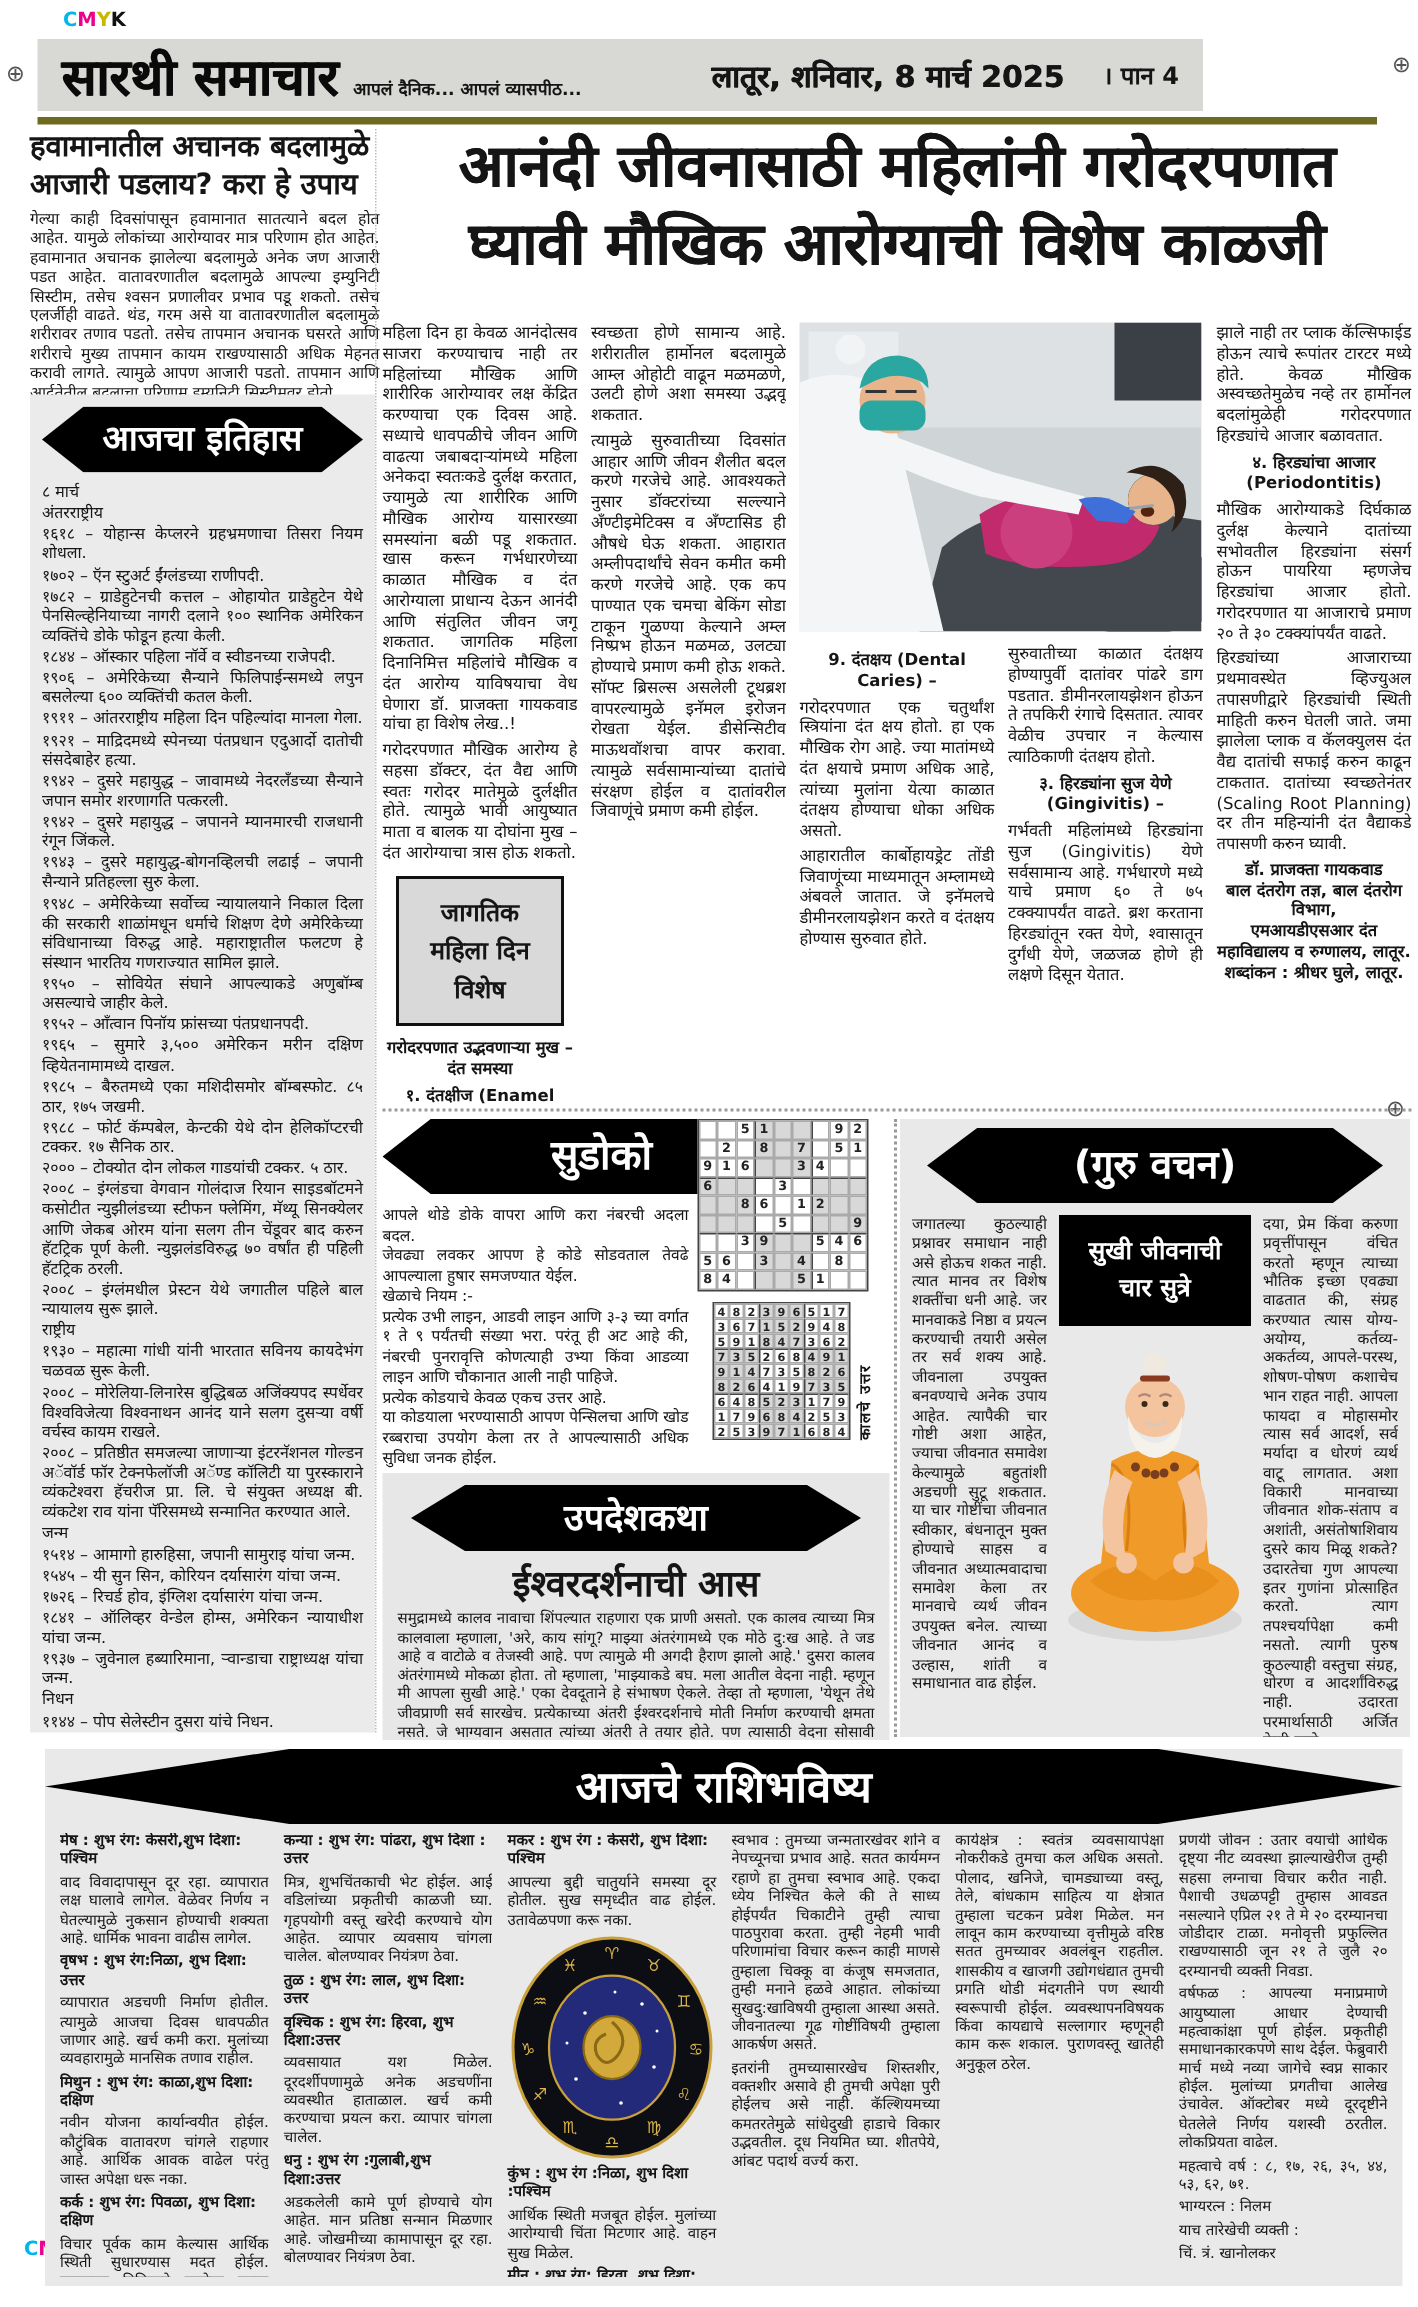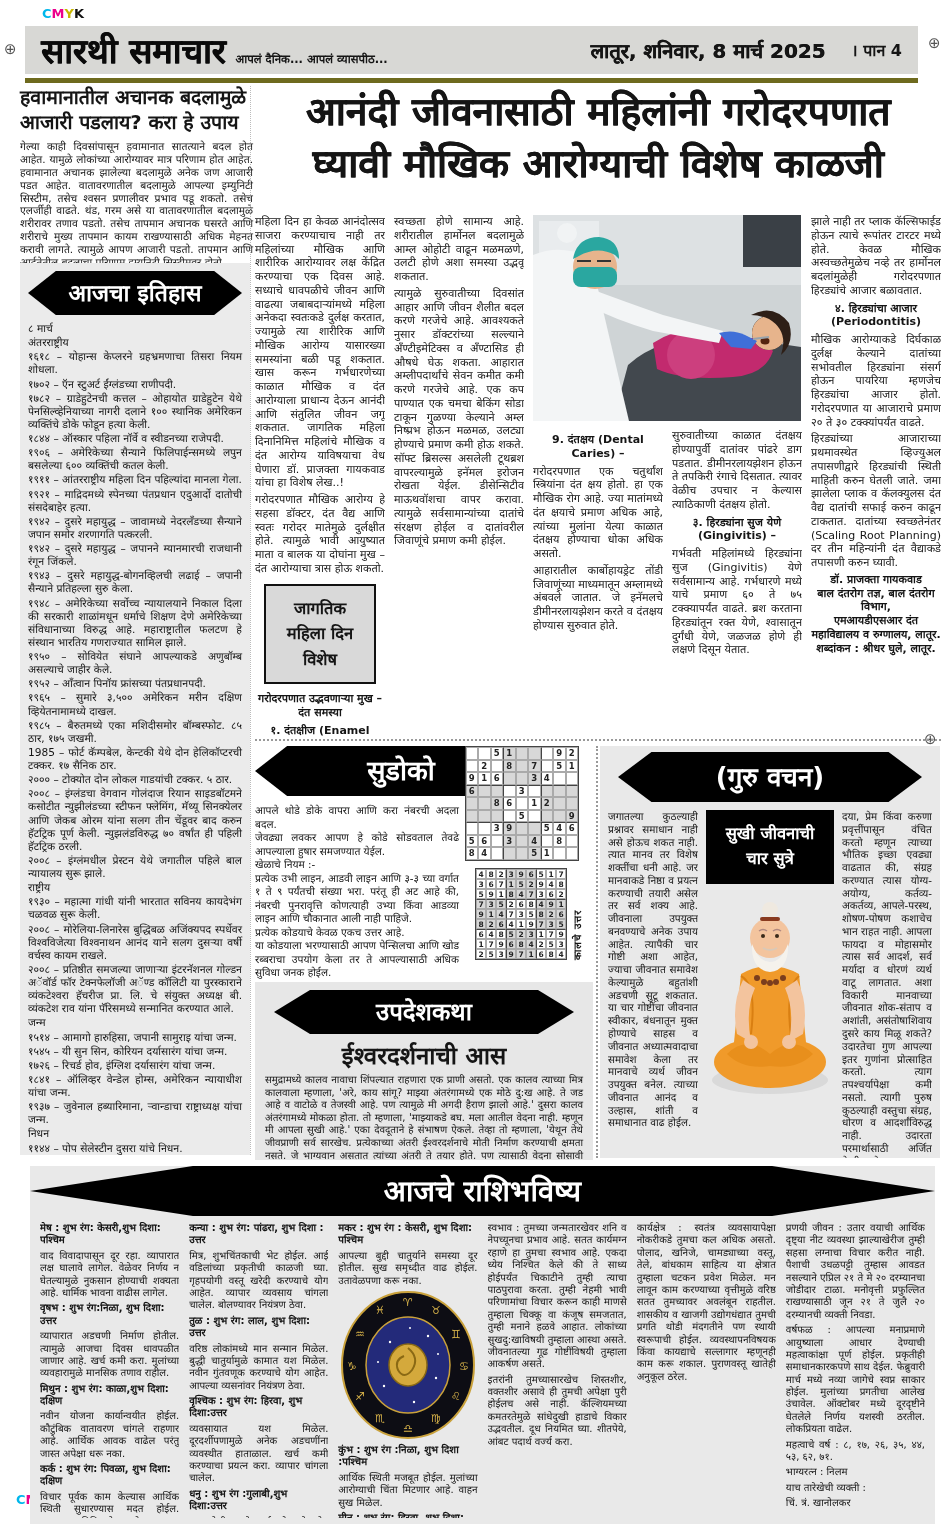--- a/index.html
+++ b/index.html
@@ -3,21 +3,21 @@
 <meta charset="utf-8">
 <style>
   html,body{margin:0;padding:0;background:#fff;}
   .page{position:relative;width:945px;height:1538px;background:#fff;overflow:hidden;
         font-family:"DejaVu Sans",sans-serif;color:#151515;}
   
   .cmyk{position:absolute;font-size:13px;font-weight:bold;font-family:"DejaVu Sans",sans-serif;}
   .cmyk .c{color:#00b7eb}.cmyk .m{color:#ec008c}.cmyk .y{color:#c9b700}.cmyk .k{color:#111}
   .reg{position:absolute;color:#555;font-size:15px;line-height:1;}
   
-  .header{position:absolute;left:25px;top:26px;width:893px;height:48px;background:#d8d8d5;
+  .header{position:absolute;left:25px;top:26px;width:777px;height:48px;background:#d8d8d5;
           display:flex;align-items:center;padding:0 16px;box-sizing:border-box;}
   .mast-title{font-size:34px;font-weight:900;color:#0a0a0a;text-shadow:.6px 0 #0a0a0a;white-space:nowrap;}
   .mast-tag{font-size:11.5px;font-weight:bold;margin:16px 0 0 10px;white-space:nowrap;}
   .mast-date{margin-left:auto;font-size:20px;font-weight:800;white-space:nowrap;text-shadow:.4px 0 #0a0a0a;}
   .mast-page{font-size:16px;font-weight:700;margin-left:26px;white-space:nowrap;}
   .rule{position:absolute;left:25px;top:78px;width:893px;height:5px;background:#6e6a1e;}
   
   .weather{position:absolute;left:20px;top:86px;width:233px;}
   .weather-h{font-size:19.5px;font-weight:800;line-height:1.28;margin:0 0 4px;}
   .weather-b{font-size:10.5px;line-height:1.23;text-align:justify;margin:0;}
@@ -131,21 +131,21 @@
         <p class="hi s-p">१९११ – आंतरराष्ट्रीय महिला दिन पहिल्यांदा मानला गेला.</p>
         <p class="hi s-p">१९२१ – माद्रिदमध्ये स्पेनच्या पंतप्रधान एदुआर्दो दातोची संसदेबाहेर हत्या.</p>
         <p class="hi s-p">१९४२ – दुसरे महायुद्ध – जावामध्ये नेदरलँडच्या सैन्याने जपान समोर शरणागति पत्करली.</p>
         <p class="hi s-p">१९४२ – दुसरे महायुद्ध – जपानने म्यानमारची राजधानी रंगून जिंकले.</p>
         <p class="hi s-p">१९४३ – दुसरे महायुद्ध-बोगनव्हिलची लढाई – जपानी सैन्याने प्रतिहल्ला सुरु केला.</p>
         <p class="hi s-p">१९४८ – अमेरिकेच्या सर्वोच्च न्यायालयाने निकाल दिला की सरकारी शाळांमधून धर्माचे शिक्षण देणे अमेरिकेच्या संविधानाच्या विरुद्ध आहे. महाराष्ट्रातील फलटण हे संस्थान भारतिय गणराज्यात सामिल झाले.</p>
         <p class="hi s-p">१९५० – सोवियेत संघाने आपल्याकडे अणुबॉम्ब असल्याचे जाहीर केले.</p>
         <p class="hi s-p">१९५२ – आँत्वान पिनॉय फ्रांसच्या पंतप्रधानपदी.</p>
         <p class="hi s-p">१९६५ – सुमारे ३,५०० अमेरिकन मरीन दक्षिण व्हियेतनामामध्ये दाखल.</p>
         <p class="hi s-p">१९८५ – बैरुतमध्ये एका मशिदीसमोर बॉम्बस्फोट. ८५ ठार, १७५ जखमी.</p>
-        <p class="hi s-p">1985 – फोर्ट कॅम्पबेल, केन्टकी येथे दोन हेलिकॉप्टरची टक्कर. १७ सैनिक ठार.</p>
+        <p class="hi s-p">१९८८ – फोर्ट कॅम्पबेल, केन्टकी येथे दोन हेलिकॉप्टरची टक्कर. १७ सैनिक ठार.</p>
         <p class="hi s-p">२००० – टोक्योत दोन लोकल गाडयांची टक्कर. ५ ठार.</p>
         <p class="hi s-p">२००८ – इंग्लंडचा वेगवान गोलंदाज रियान साइडबॉटमने कसोटीत न्युझीलंडच्या स्टीफन फ्लेमिंग, मॅथ्यू सिनक्येलर आणि जेकब ओरम यांना सलग तीन चेंडूवर बाद करुन हॅटट्रिक पूर्ण केली. न्युझलंडविरुद्ध ७० वर्षांत ही पहिली हॅटट्रिक ठरली.</p>
         <p class="hi s-p">२००८ – इंग्लंमधील प्रेस्टन येथे जगातील पहिले बाल न्यायालय सुरू झाले.</p>
         <p class="hi s-p">राष्ट्रीय</p>
         <p class="hi s-p">१९३० – महात्मा गांधी यांनी भारतात सविनय कायदेभंग चळवळ सुरू केली.</p>
         <p class="hi s-p">२००८ – मोरेलिया-लिनारेस बुद्धिबळ अजिंक्यपद स्पर्धेवर विश्वविजेत्या विश्वनाथन आनंद याने सलग दुसऱ्या वर्षी वर्चस्व कायम राखले.</p>
         <p class="hi s-p">२००८ – प्रतिष्ठीत समजल्या जाणाऱ्या इंटरनॅशनल गोल्डन अॅवॉर्ड फॉर टेक्नफेलॉजी अॅण्ड कॉलिटी या पुरस्काराने व्यंकटेश्वरा हॅचरीज प्रा. लि. चे संयुक्त अध्यक्ष बी. व्यंकटेश राव यांना पॅरिसमध्ये सन्मानित करण्यात आले.</p>
         <p class="hi s-p">जन्म</p>
         <p class="hi s-p">१५१४ – आमागो हारुहिसा, जपानी सामुराइ यांचा जन्म.</p>
         <p class="hi s-p">१५४५ – यी सुन सिन, कोरियन दर्यासारंग यांचा जन्म.</p>
@@ -472,21 +472,20 @@
           <p class="blk s-sign">मिथुन : शुभ रंग: काळा,शुभ दिशा: दक्षिण</p>
           <p class="blk s-p">नवीन योजना कार्यान्वयीत होईल. कौटुंबिक वातावरण चांगले राहणार आहे. आर्थिक आवक वाढेल परंतु जास्त अपेक्षा धरू नका.</p>
           <p class="blk s-sign">कर्क : शुभ रंग: पिवळा, शुभ दिशा: दक्षिण</p>
           <p class="blk s-p">विचार पूर्वक काम केल्यास आर्थिक स्थिती सुधारण्यास मदत होईल. व्यवसाया निमित्ताने झालेला प्रवास लाभदायक राहील.</p>
         </div>
       <div class="hcol">
 
       <p class="blk s-sign">कन्या : शुभ रंग: पांढरा, शुभ दिशा : उत्तर</p>
           <p class="blk s-p">मित्र, शुभचिंतकाची भेट होईल. आई वडिलांच्या प्रकृतीची काळजी घ्या. गृहपयोगी वस्तू खरेदी करण्याचे योग आहेत. व्यापार व्यवसाय चांगला चालेल. बोलण्यावर नियंत्रण ठेवा.</p>
           <p class="blk s-sign">तुळ : शुभ रंग: लाल, शुभ दिशा: उत्तर</p>
-          <p class="blk s-p">वरिष्ठ लोकांमध्ये मान सन्मान मिळेल. बुद्धी चातुर्यामुळे कामात यश मिळेल. नवीन गुंतवणूक करण्याचे योग आहेत. आपल्या व्यसनांवर नियंत्रण ठेवा.</p>
           <p class="blk s-sign">वृश्चिक : शुभ रंग: हिरवा, शुभ दिशा:उत्तर</p>
           <p class="blk s-p">व्यवसायात यश मिळेल. दूरदर्शीपणामुळे अनेक अडचणींना व्यवस्थीत हाताळाल. खर्च कमी करण्याचा प्रयत्न करा. व्यापार चांगला चालेल.</p>
           <p class="blk s-sign">धनु : शुभ रंग :गुलाबी,शुभ दिशा:उत्तर</p>
           <p class="blk s-p">अडकलेली कामे पूर्ण होण्याचे योग आहेत. मान प्रतिष्ठा सन्मान मिळणार आहे. जोखमीच्या कामापासून दूर रहा. बोलण्यावर नियंत्रण ठेवा.</p>
         </div>
       <div class="hcol">
         <div>
             <p class="blk s-sign">मकर : शुभ रंग : केसरी, शुभ दिशा: पश्चिम</p>
             <p class="blk s-p">आपल्या बुद्दी चातुर्याने समस्या दूर होतील. सुख समृध्दीत वाढ होईल. उतावेळपणा करू नका.</p>
           </div>

